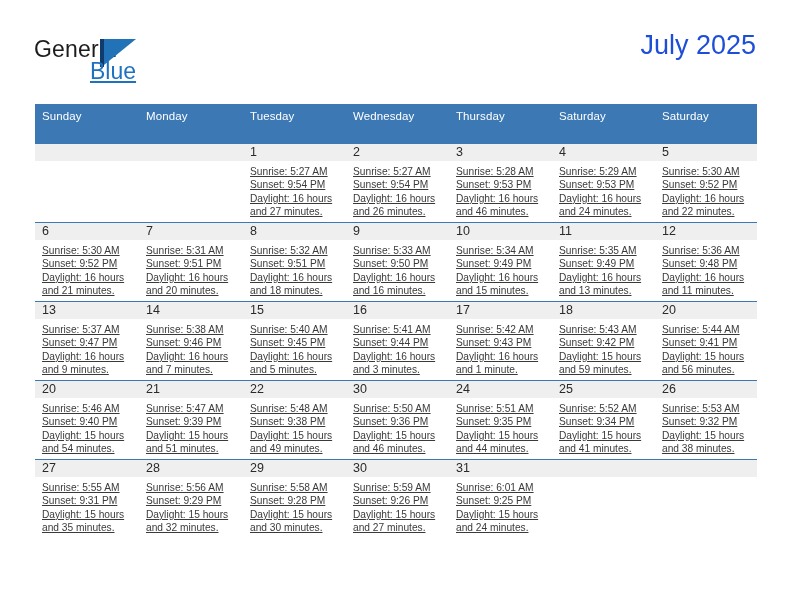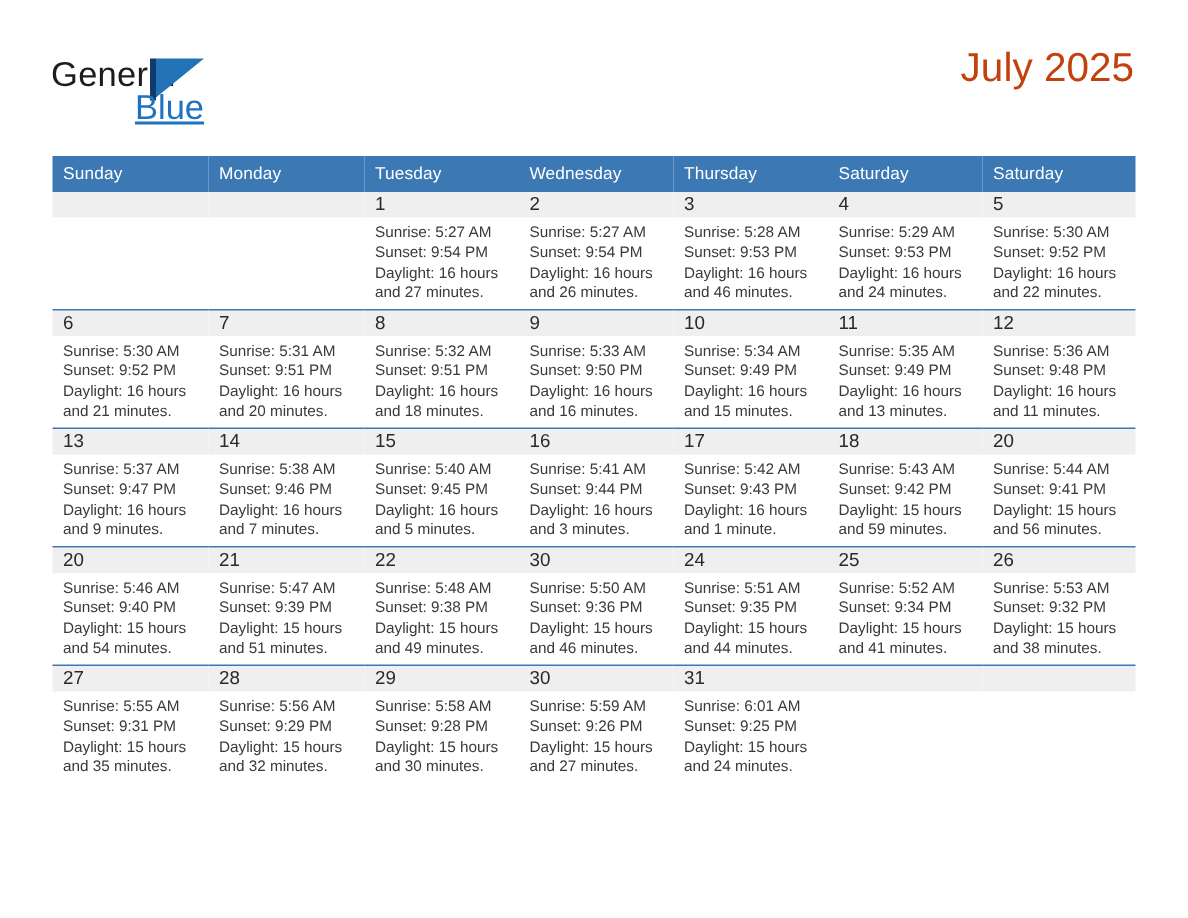--- a/index.html
+++ b/index.html
@@ -80,21 +80,21 @@
   }
 
   .title-block {
     position: absolute;
     right: 36px;
     top: 28px;
     text-align: right;
   }
   .month-title {
     font-size: 27px;
-    color: #c2410c;
+    color: #1d4ed8;
     line-height: 34px;
     white-space: nowrap;
   }
   .location {
     margin-top: 9px;
     font-size: 14.5px;
     color: #1a1a1a;
     line-height: 18px;
     white-space: nowrap;
   }
@@ -107,21 +107,21 @@
     width: 722px;
     border-collapse: collapse;
     table-layout: fixed;
   }
   .calendar th {
     background: #3b78b4;
     color: #ffffff;
     font-size: 11.5px;
     font-weight: normal;
     text-align: left;
-    padding: 6px 0 6px 7px;
+    padding: 6px 0 22px 7px;
     height: 12px;
     letter-spacing: .1px;
   }
   .calendar td {
     vertical-align: top;
     padding: 0;
     border-top: 1px solid #3b78b4;
     height: 78px;
   }
   .calendar tr.week-row:first-child td {
@@ -136,20 +136,21 @@
     color: #2a2a2a;
   }
   .daynum.empty {
     color: transparent;
   }
   .details {
     padding: 4px 8px 0 7px;
     font-size: 10.2px;
     line-height: 13.4px;
     color: #3a3a3a;
+    text-decoration: underline;
   }
   .details div { white-space: nowrap; }
   .col-sun { width: 104px; }
   .col-mon { width: 104px; }
   .col-tue { width: 103px; }
   .col-wed { width: 103px; }
   .col-thu { width: 103px; }
   .col-fri { width: 103px; }
   .col-sat { width: 102px; }
 </style>

